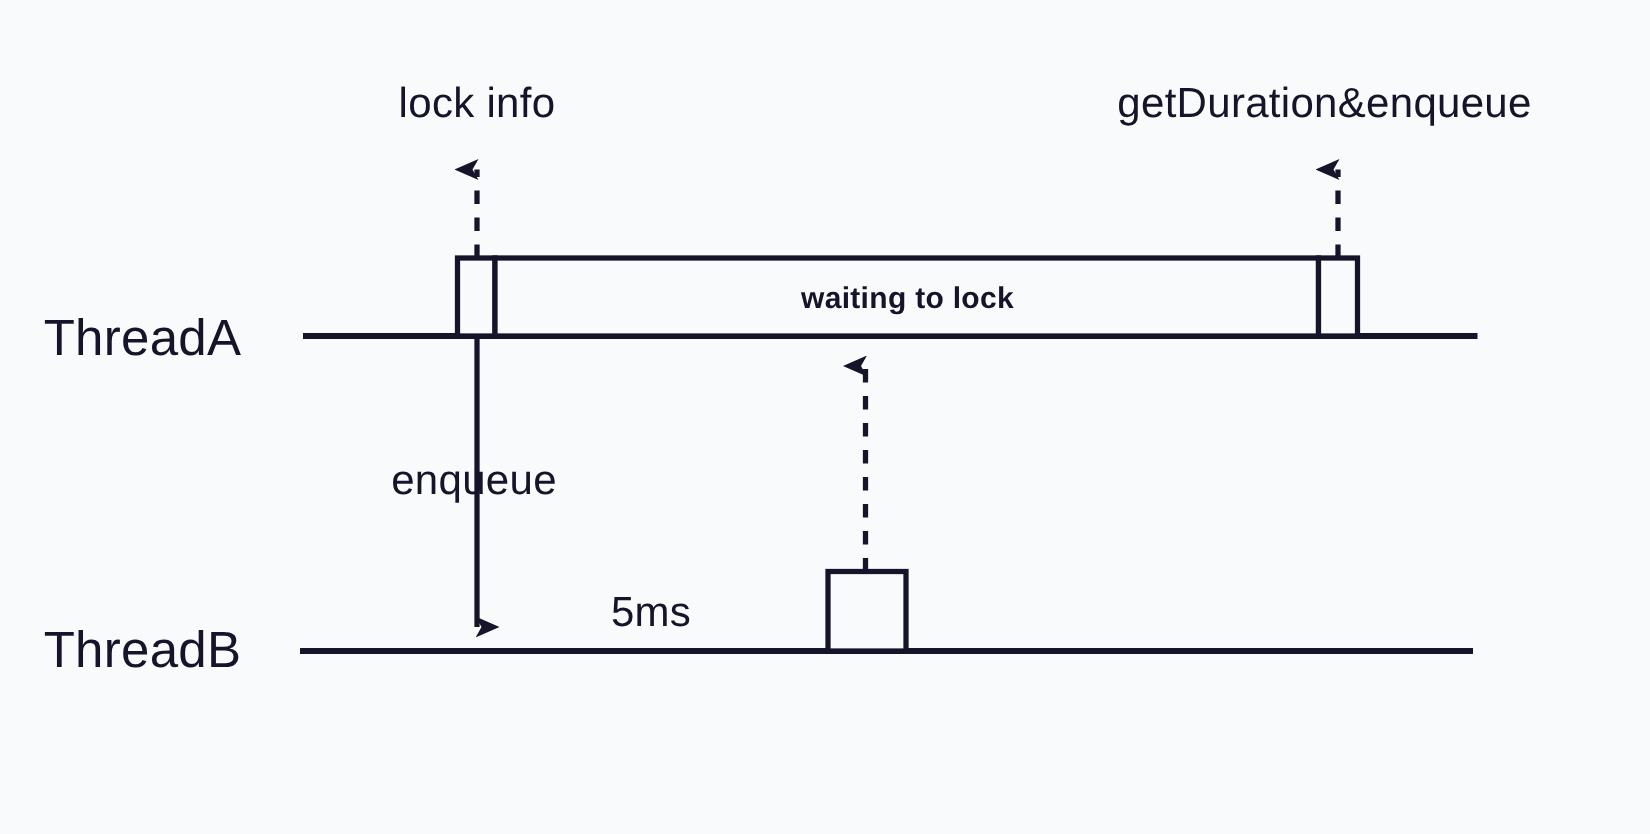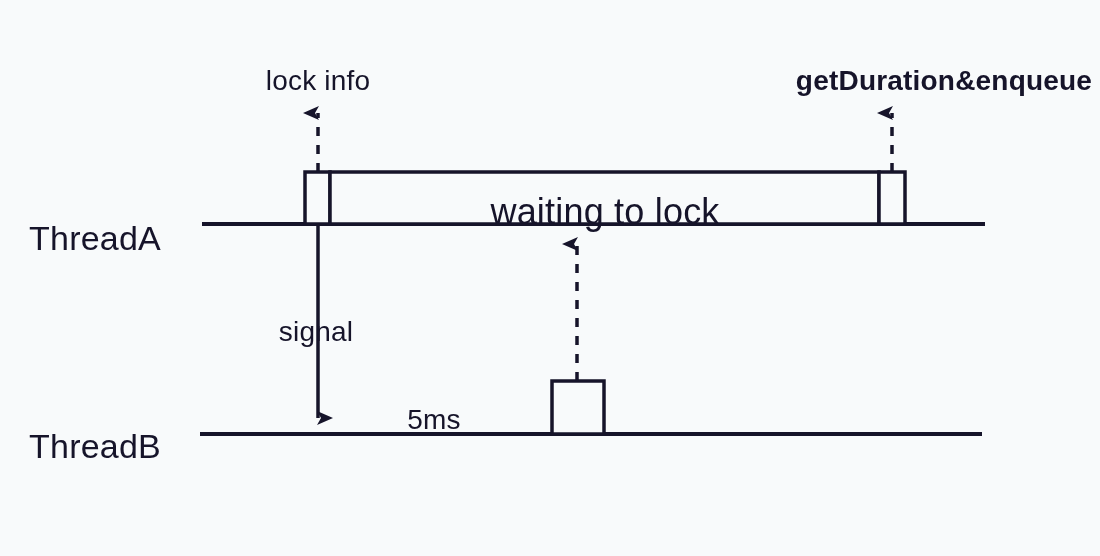--- a/index.html
+++ b/index.html
@@ -21,30 +21,30 @@
     top: 0;
   }
   .lbl {
     position: absolute;
     white-space: nowrap;
     color: #16142a;
     font-family: "Liberation Sans", sans-serif;
     font-weight: 400;
     transform: translate(-50%, -50%);
     letter-spacing: 0.2px;
-    margin-top: 12px;
   }
   .lbl-lane {
     font-size: 34px;
   }
   .lbl-msg {
     font-size: 28px;
   }
   .lbl-bar {
-    font-size: 36px;
+    font-size: 20px;
+    font-weight: bold;
   }
   .lbl-dur {
     font-size: 28px;
   }
 </style>
 </head>
 <body>
 
 <div id="canvas">
 
@@ -73,20 +73,20 @@
 
     <line x1="577" y1="381" x2="577" y2="244" stroke="#16142a" stroke-width="3.5" stroke-dasharray="9 9" marker-end="url(#arrow-up)"></line>
 
     <line x1="318" y1="224" x2="318" y2="418" stroke="#16142a" stroke-width="3.5" marker-end="url(#arrow-down)"></line>
   </svg>
 
   <div class="lbl lbl-lane" style="left:95px; top:226px;">ThreadA</div>
   <div class="lbl lbl-lane" style="left:95px; top:434px;">ThreadB</div>
 
   <div class="lbl lbl-msg" style="left:318px; top:69px;">lock info</div>
-  <div class="lbl lbl-msg" style="left:944px; top:69px;font-weight:bold;">getDuration&amp;enqueue</div>
-  <div class="lbl lbl-msg" style="left:316px; top:320px;">signal</div>
+  <div class="lbl lbl-msg" style="left:883px; top:69px;">getDuration&amp;enqueue</div>
+  <div class="lbl lbl-msg" style="left:316px; top:320px;">enqueue</div>
 
   <div class="lbl lbl-bar" style="left:605px; top:200px;">waiting to lock</div>
 
   <div class="lbl lbl-dur" style="left:434px; top:408px;">5ms</div>
 
 </div>
 
 </body></html>

